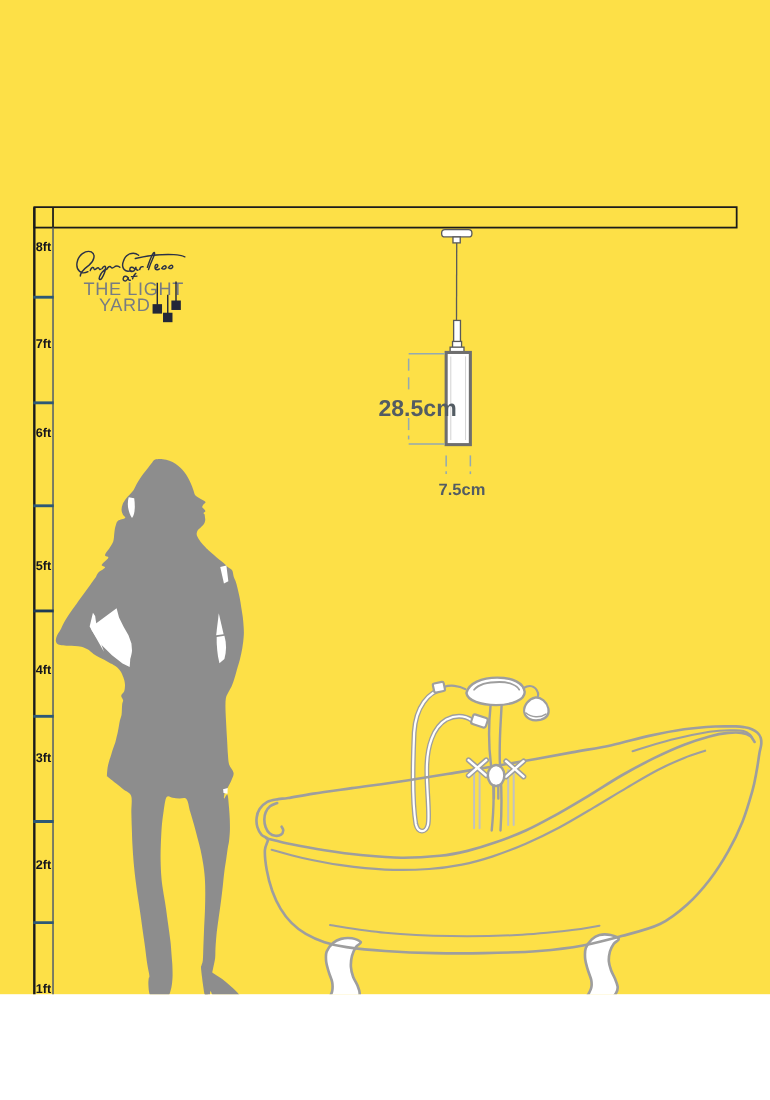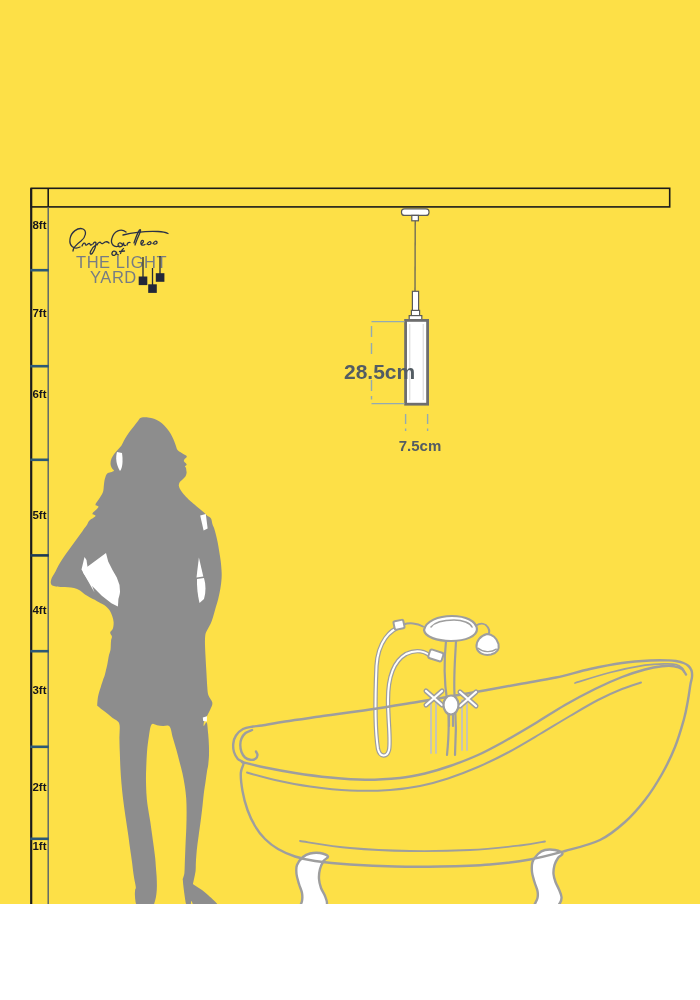--- a/index.html
+++ b/index.html
@@ -128,21 +128,21 @@
     </g>
   </svg>
 
   <div class="ftlabel" style="top:219px">8ft</div>
   <div class="ftlabel" style="top:307px">7ft</div>
   <div class="ftlabel" style="top:388px">6ft</div>
   <div class="ftlabel" style="top:509px">5ft</div>
   <div class="ftlabel" style="top:604px">4ft</div>
   <div class="ftlabel" style="top:684px">3ft</div>
   <div class="ftlabel" style="top:781px">2ft</div>
-  <div class="ftlabel" style="top:840px">1ft</div>
+  <div class="ftlabel" style="top:894px">1ft</div>
 
   <svg class="abs" style="left:60px;top:222px" width="130" height="80" viewBox="0 0 130 80">
 
     <g stroke="#2b3147" fill="none" stroke-width="1.3" stroke-linecap="round">
       <path d="M20,25 C14,28 9,24 10,17 C11,10 18,5 23,7 C27,9 26,15 21,19 C17,22 13,26 13,29"></path>
       <path d="M22,24 C23,21 25,20 25.5,22.5 C26,24.5 28,21 29.5,21.5 C30.5,22 30,24 32,22.5"></path>
       <path d="M33,22 C34,20 35.5,19.5 36,21 C36,23 35,27 32.5,31 C31,33 29.5,32 30.5,29.5 C31.5,27 34,24 36.5,22.5"></path>
       <path d="M37,23 C38,20.5 40,19.5 41,21 C42,22.5 43.5,21 45,20 C46.5,19.5 48,20 49,21"></path>
       <path d="M66,10 C61,6 54,9 52,16 C50,22 54,26 59,24"></path>
       <path d="M62,22 C60,20 58,21 58,23 C58,25 60,25.5 62,24 C63,23 63.5,21.5 63.5,20.5 C63.5,22.5 64,24 65.5,23.5"></path>

